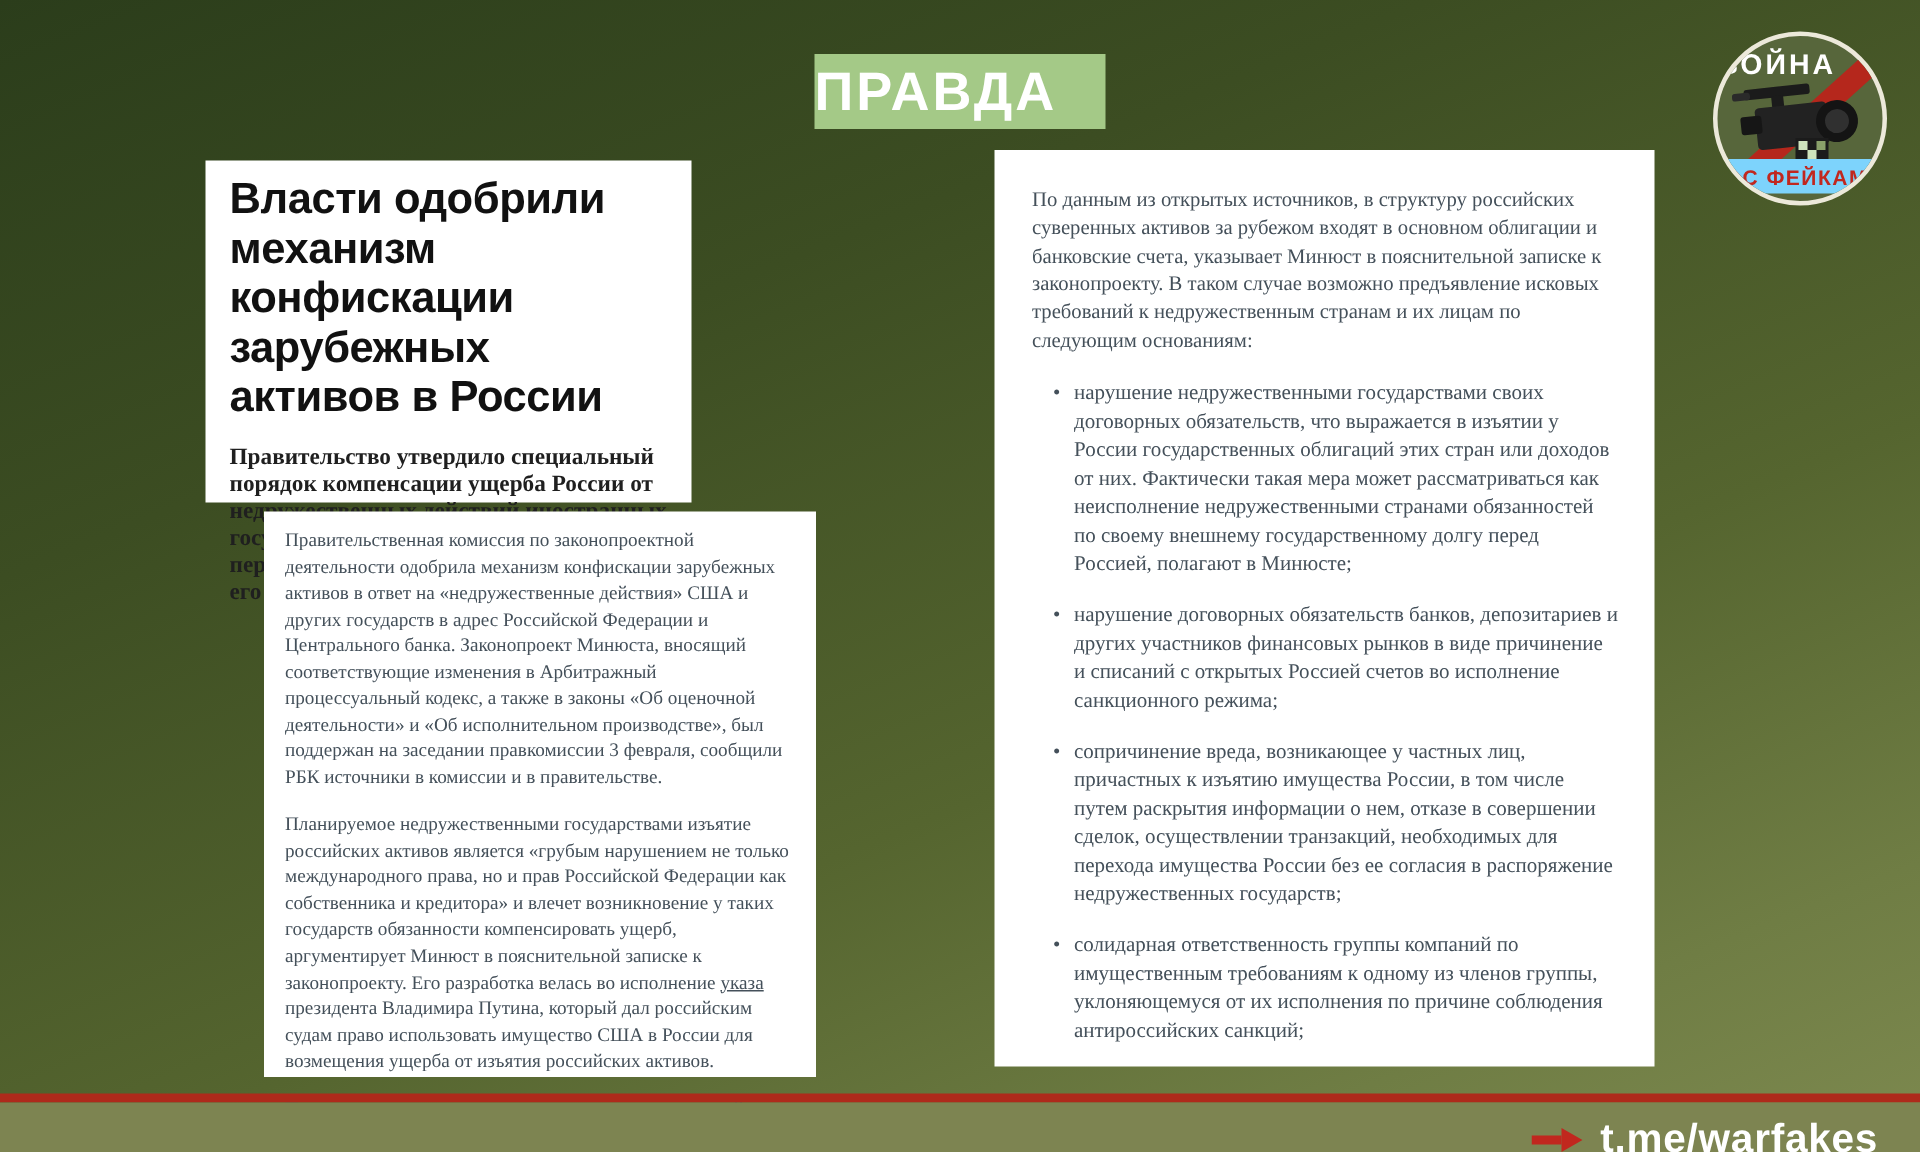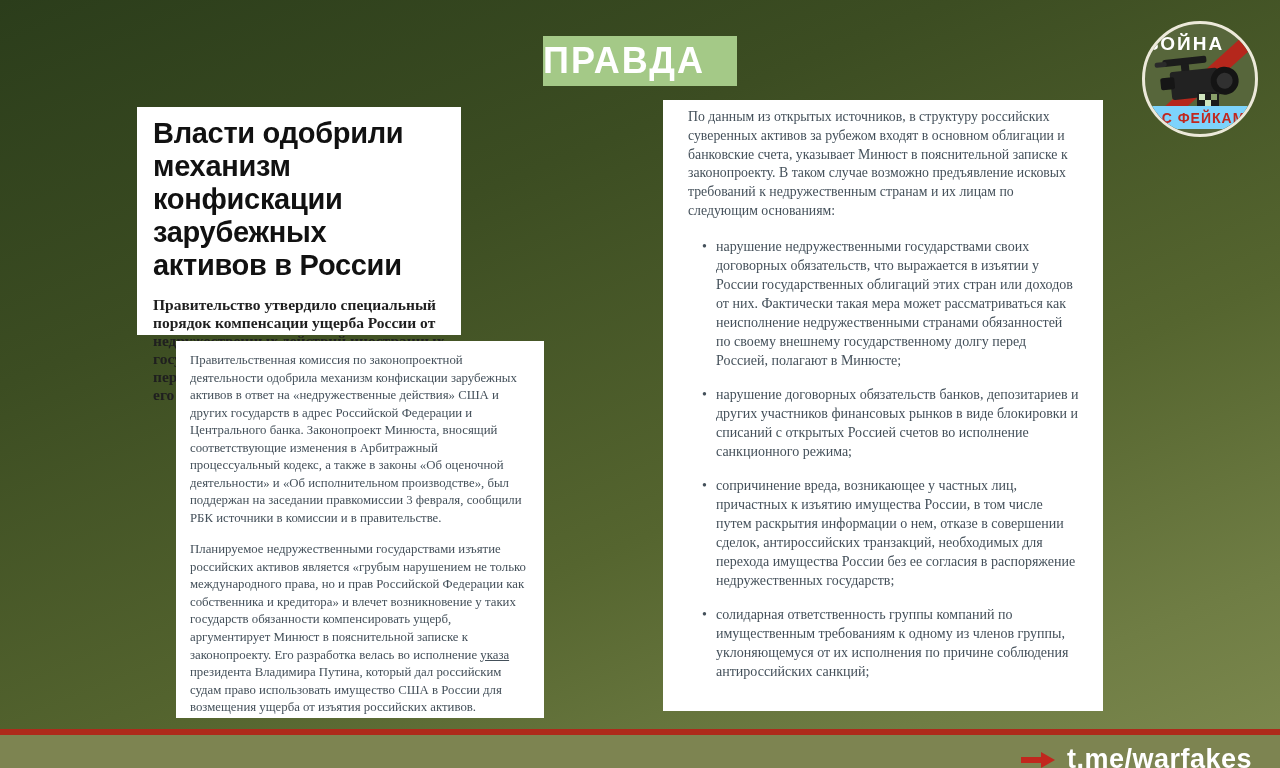--- a/index.html
+++ b/index.html
@@ -55,21 +55,21 @@
   }
 
   .article-card{left:155px;top:341px;width:368px;height:377px;padding:11px 14px 10px 14px;margin-left:21px;}
   .article-card p{
     margin:0 0 14px 0;font-family:"Liberation Serif",serif;
     font-size:12.8px;line-height:1.37;color:#44505a;
   }
   .article-card p:last-child{margin-bottom:0;}
   .article-card a{color:#44505a;text-decoration:underline;}
 
-  .details-card{left:663px;top:100px;width:440px;height:611px;padding:8px 24px 0 25px;overflow:hidden;}
+  .details-card{left:663px;top:100px;width:440px;height:611px;padding:24px 24px 0 25px;overflow:hidden;}
   .details-card .intro{
     margin:0 0 16px 0;font-family:"Liberation Serif",serif;
     font-size:13.8px;line-height:1.36;color:#44505a;
   }
   .details-card ul{margin:0;padding:0 0 0 14px;list-style:none;}
   .details-card li{
     position:relative;margin:0 0 15px 0;padding-left:14px;
     font-family:"Liberation Serif",serif;
     font-size:14px;line-height:1.36;color:#44505a;
   }
@@ -133,22 +133,22 @@
 <div class="abs card article-card">
   <p>Правительственная комиссия по законопроектной деятельности одобрила механизм конфискации зарубежных активов в ответ на «недружественные действия» США и других государств в адрес Российской Федерации и Центрального банка. Законопроект Минюста, вносящий соответствующие изменения в Арбитражный процессуальный кодекс, а также в законы «Об оценочной деятельности» и «Об исполнительном производстве», был поддержан на заседании правкомиссии 3 февраля, сообщили РБК источники в комиссии и в правительстве.</p>
   <p><span>Планируемое недружественными государствами изъятие российских активов является «грубым нарушением не только международного права, но и прав Российской Федерации как собственника и кредитора» и влечет возникновение у таких государств обязанности компенсировать ущерб, аргументирует Минюст в пояснительной записке к законопроекту. Его разработка велась во исполнение </span><a href="#">указа</a><span> президента Владимира Путина, который дал российским судам право использовать имущество США в России для возмещения ущерба от изъятия российских активов.</span></p>
   <p>Поправки являются зеркальными мерами в ответ на действия иностранных государств и содержат в себе правовые меры предупреждения, сказал РБК председатель правления Ассоциации юристов России Владимир Груздев. «А вот будут ли они применяться на практике — покажет время», — указал он.</p>
 </div>
 
 <div class="abs card details-card">
   <p class="intro">По данным из открытых источников, в структуру российских суверенных активов за рубежом входят в основном облигации и банковские счета, указывает Минюст в пояснительной записке к законопроекту. В таком случае возможно предъявление исковых требований к недружественным странам и их лицам по следующим основаниям:</p>
   <ul>
     <li>нарушение недружественными государствами своих договорных обязательств, что выражается в изъятии у России государственных облигаций этих стран или доходов от них. Фактически такая мера может рассматриваться как неисполнение недружественными странами обязанностей по своему внешнему государственному долгу перед Россией, полагают в Минюсте;</li>
-    <li>нарушение договорных обязательств банков, депозитариев и других участников финансовых рынков в виде блокировки и списаний с открытых Россией счетов во исполнение санкционного режима;</li>
-    <li>сопричинение вреда, возникающее у частных лиц, причастных к изъятию имущества России, в том числе путем раскрытия информации о нем, отказе в совершении сделок, антироссийских транзакций, необходимых для перехода имущества России без ее согласия в распоряжение недружественных государств;</li>
+    <li>нарушение договорных обязательств банков, депозитариев и других участников финансовых рынков в виде причинение и списаний с открытых Россией счетов во исполнение санкционного режима;</li>
+    <li>сопричинение вреда, возникающее у частных лиц, причастных к изъятию имущества России, в том числе путем раскрытия информации о нем, отказе в совершении сделок, осуществлении транзакций, необходимых для перехода имущества России без ее согласия в распоряжение недружественных государств;</li>
     <li>солидарная ответственность группы компаний по имущественным требованиям к одному из членов группы, уклоняющемуся от их исполнения по причине соблюдения антироссийских санкций;</li>
 
   </ul>
 </div>
 
 <div class="abs red-line"></div>
 <div class="abs footer-band">
   <span class="footer-arrow">
     <svg width="34" height="16" viewBox="0 0 34 16">
       <rect x="0" y="5" width="20" height="6" fill="#c1271e"></rect>

